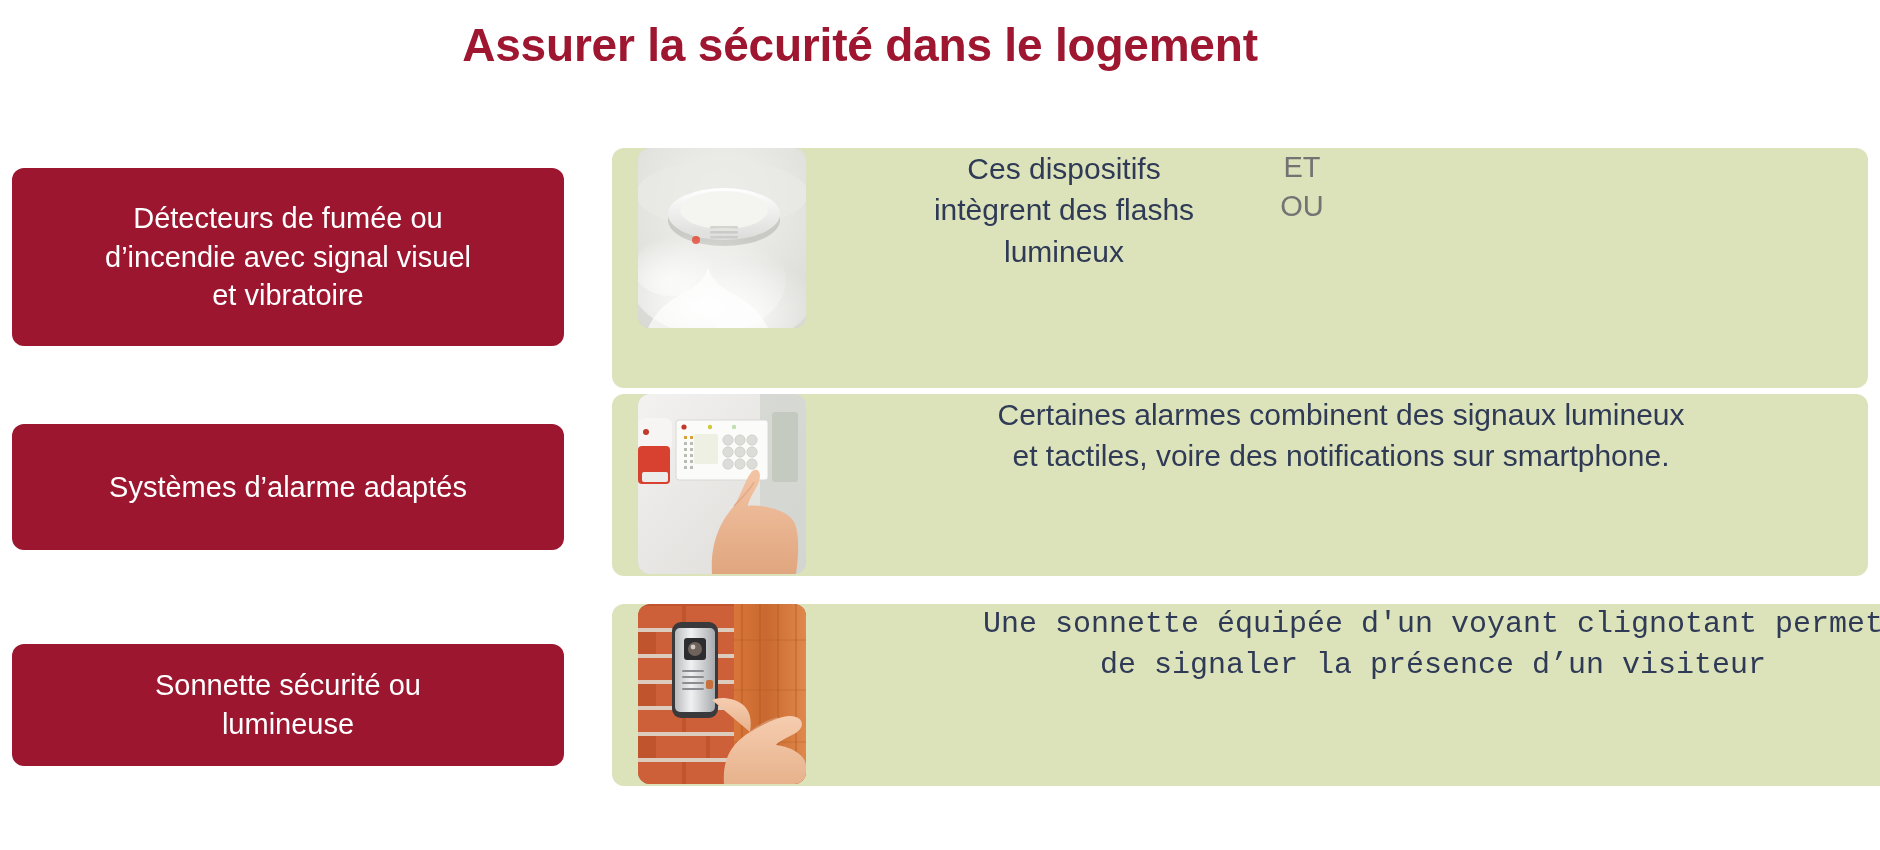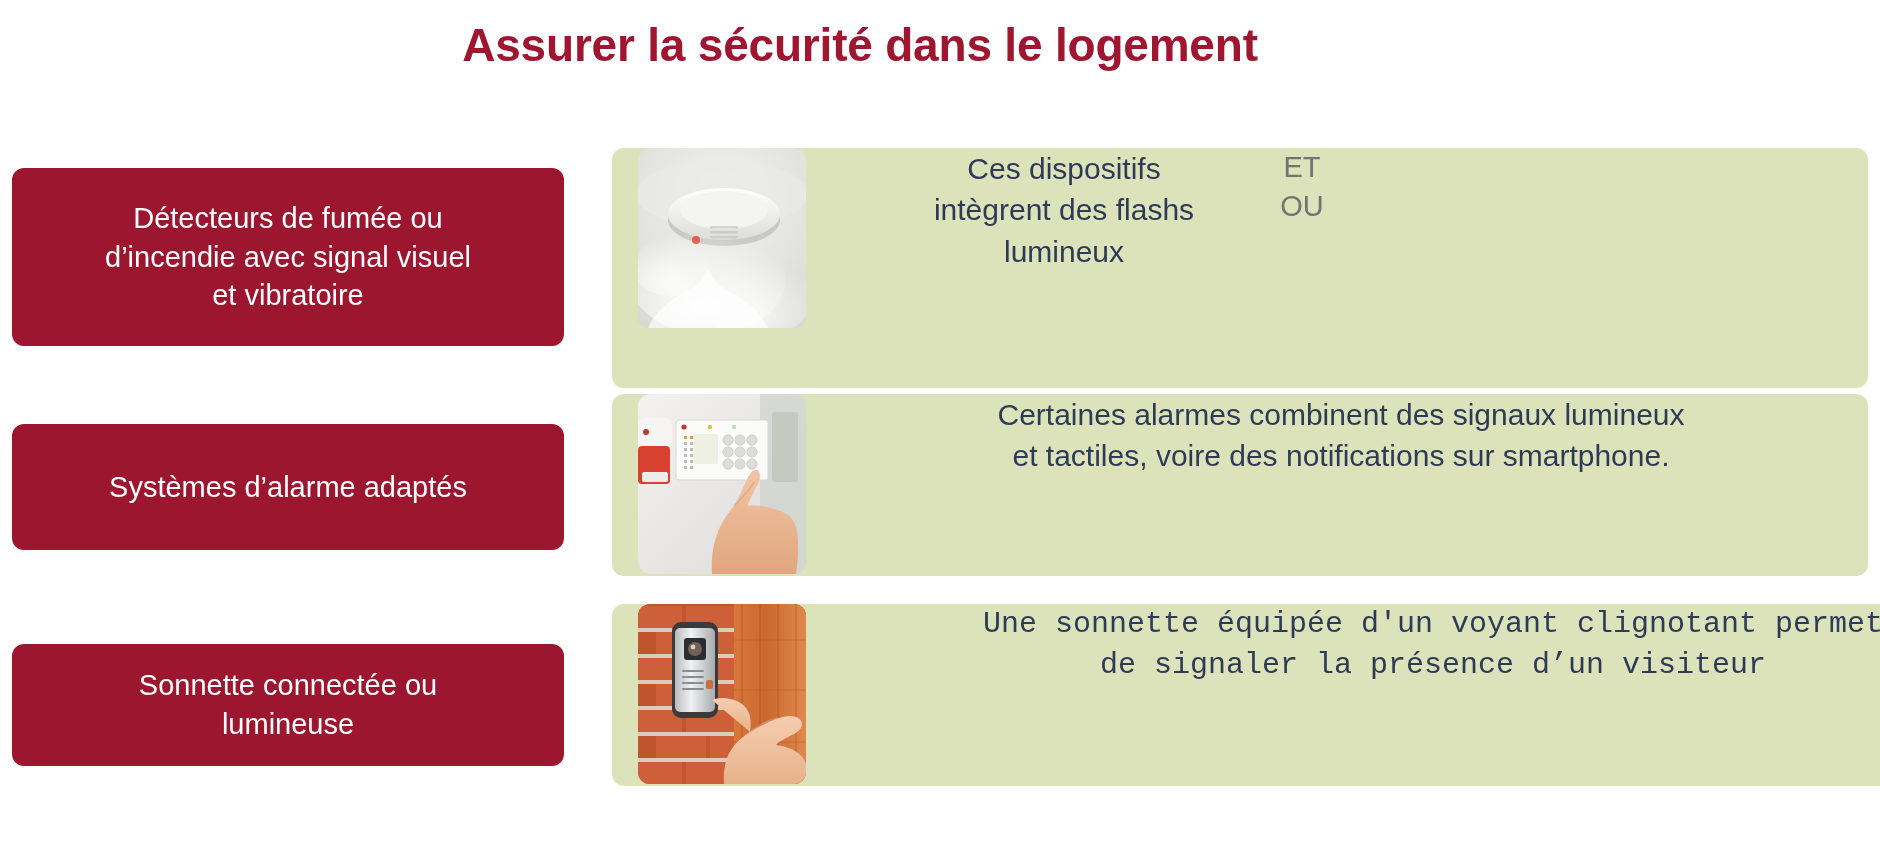--- a/index.html
+++ b/index.html
@@ -254,21 +254,21 @@
         </div>
 
         <div class="body-text">Certaines alarmes combinent des signaux lumineux
 et tactiles, voire des notifications sur smartphone.</div>
       </div>
     </div>
 
     <div class="row" style="height:190px;">
 
       <div class="label-box" id="label-3">
-        <span class="label-text">Sonnette connectée ou
+        <span class="label-text">Sonnette sécurité ou
 lumineuse</span>
       </div>
 
       <div class="content-box" id="content-3">
 
         <div class="thumb">
           <svg class="art" viewBox="0 0 168 180" preserveAspectRatio="none" aria-hidden="true">
             <defs>
               <linearGradient id="doorG" x1="0" y1="0" x2="1" y2="0">
                 <stop offset="0%" stop-color="#d9763a"></stop>

